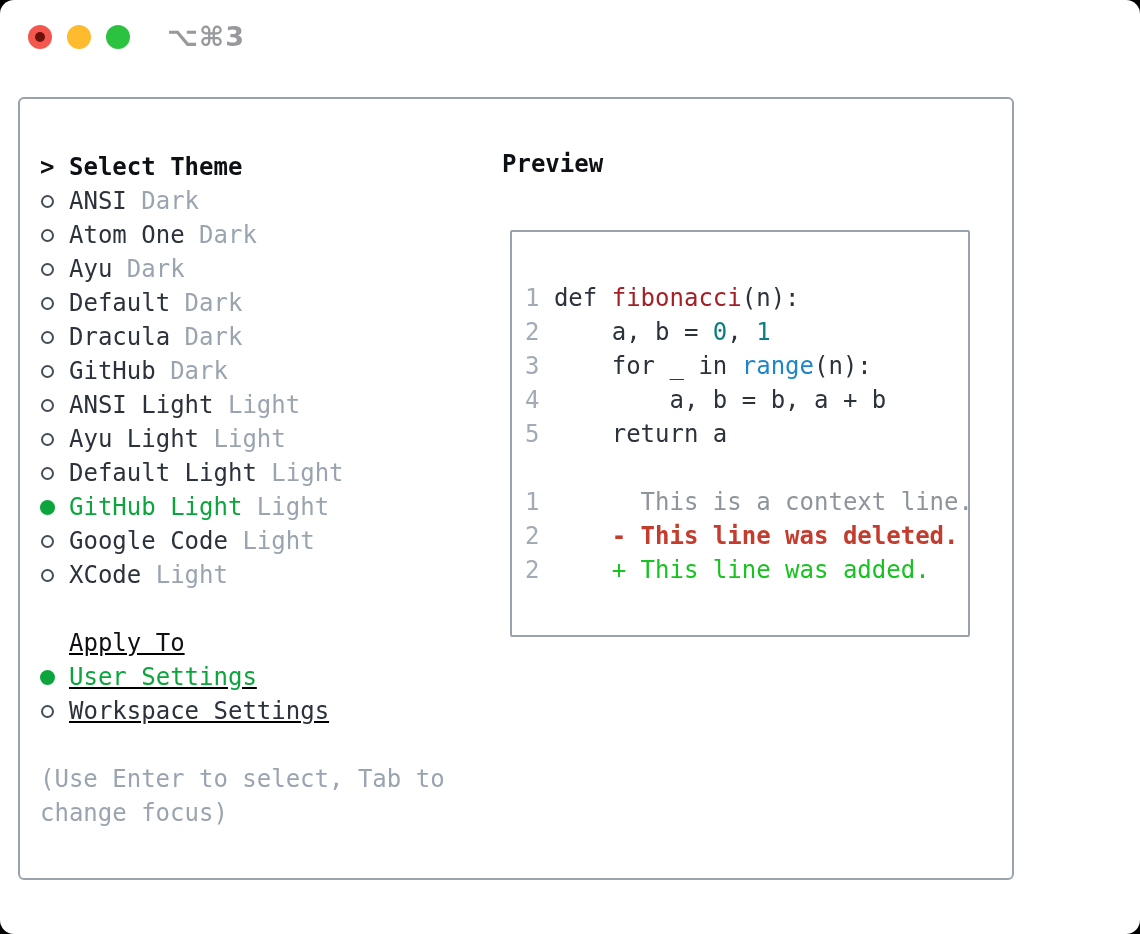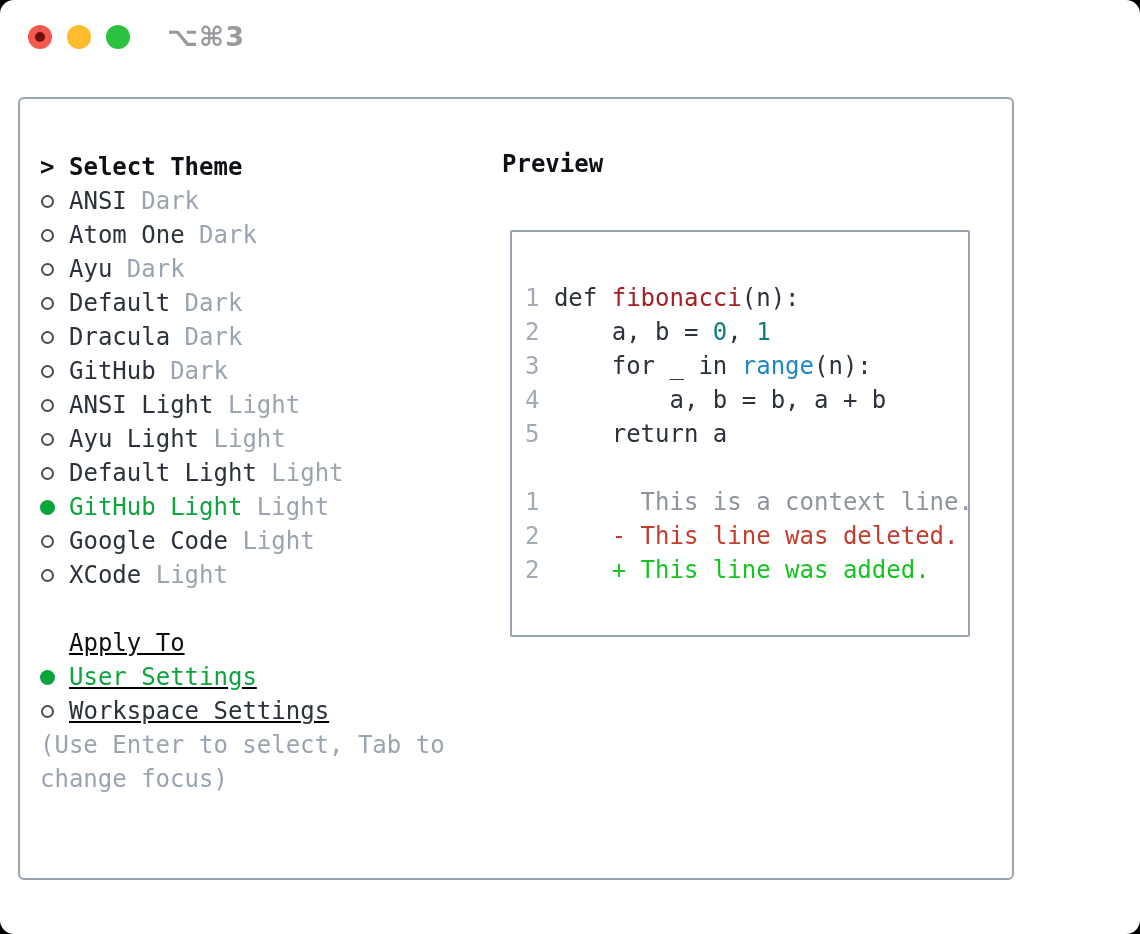--- a/index.html
+++ b/index.html
@@ -34,38 +34,38 @@
   .ring { width:13px; height:13px; border:2px solid #454d57; border-radius:50%;
           box-sizing:border-box; margin-left:1px; }
   .dot  { width:15px; height:15px; border-radius:50%;
           background:var(--accent-green,#0ca53d); }
   .label { white-space:pre; }
   .header-label { font-weight:700; color:var(--heading,#0d1014); }
   .muted { color:var(--muted,#9aa4b0); }
   .selected .name { color:var(--accent-green,#0ca53d); }
   .section-label { color:var(--heading,#0d1014); }
   .apply-block { margin-top:34px;text-decoration:underline; }
-  .help-block  { }
+  .help-block  { margin-top:34px; }
   .help-line { height:34px; line-height:34px; font-size:24px;
                color:var(--muted,#9aa4b0); white-space:pre; }
   
   .preview-label { position:absolute; left:482px; top:48px; height:34px; line-height:34px;
                    font-size:24px; font-weight:700; color:var(--heading,#0d1014); }
   .preview-box { position:absolute; left:490px; top:103px; width:456px; height:403px;
                  border:2px solid var(--border,#9aa3ad); border-radius:2px;
                  box-sizing:content-box; overflow:hidden;margin-top:28px; }
   .code { position:absolute; left:13px; top:49px; font-size:24px; line-height:34px; }
   .cl { height:34px; white-space:pre; }
   .ln        { color:var(--linenum,#a2abb5); }
   .tk-plain  { color:var(--text,#2c323b); }
   .tk-func   { color:var(--func-red,#a32126); }
   .tk-num    { color:var(--literal-teal,#0e7d80); }
   .tk-builtin{ color:var(--builtin-blue,#1d86c8); }
   .tk-context{ color:var(--context-gray,#8d949c); }
-  .tk-del    { color:var(--diff-red,#c43c2d); }
+  .tk-del    { color:var(--diff-red,#c43c2d);font-weight:bold; }
   .tk-add    { color:var(--diff-green,#16c320); }
 </style>
 </head>
 <body>
 
 <div class="window" style="--heading: #0d1014; --text: #2c323b; --muted: #9aa4b0; --linenum: #a2abb5; --context-gray: #8d949c; --accent-green: #0ca53d; --diff-green: #16c320; --diff-red: #c43c2d; --func-red: #a32126; --literal-teal: #0e7d80; --builtin-blue: #1d86c8; --border: #9aa3ad; --title-gray: #97999d; --light-red: #f4574d; --light-red-dot: #6d120b; --light-yellow: #fdbb2d; --light-green: #2bc23f;">
 
   <div class="light light-red"></div>
   <div class="light light-yellow"></div>
   <div class="light light-green"></div>

